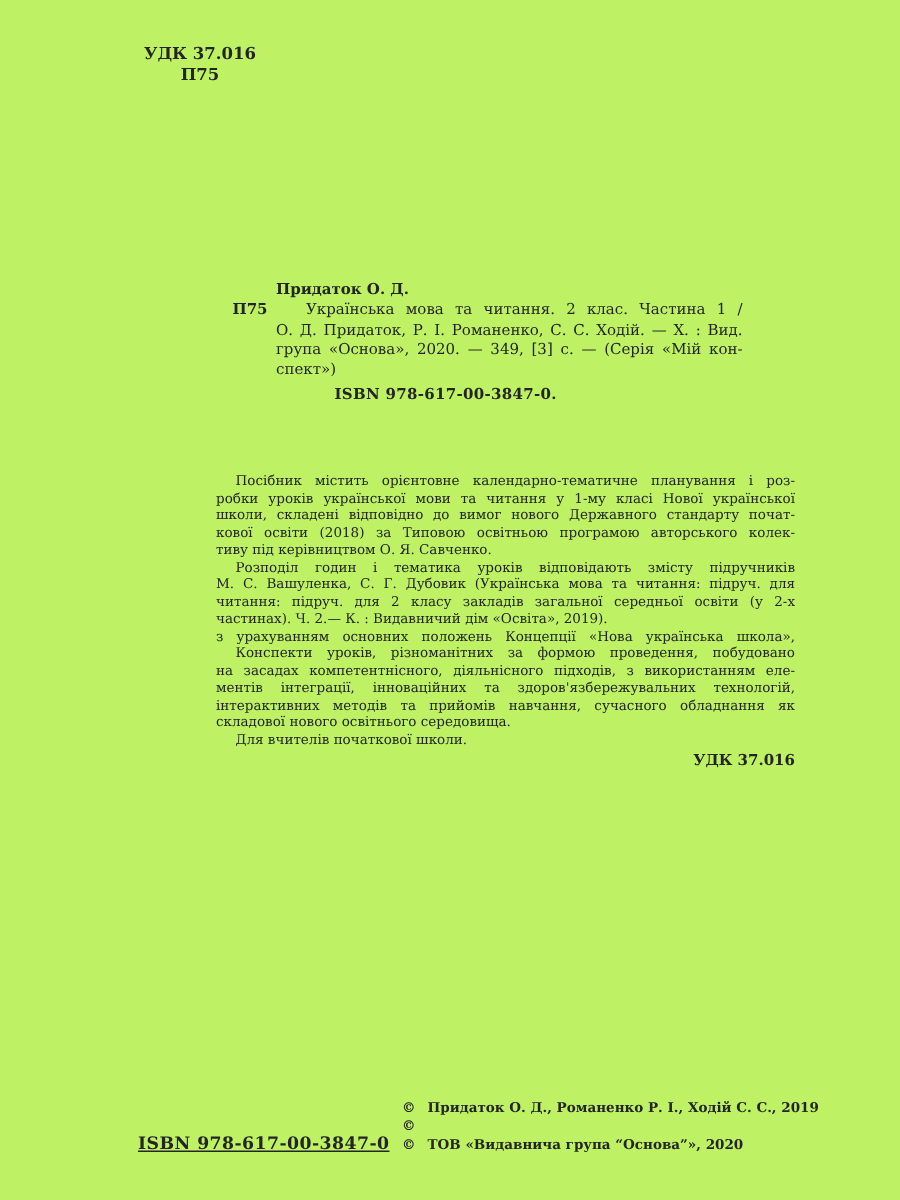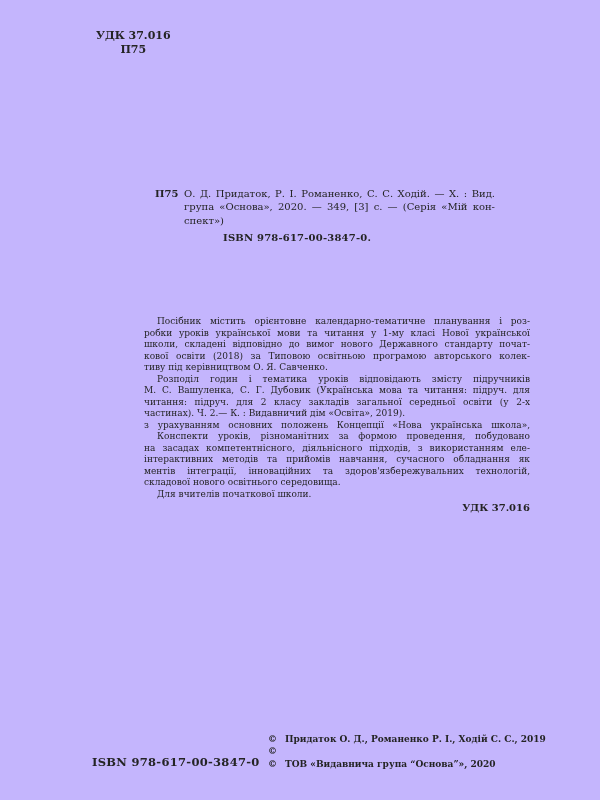--- a/index.html
+++ b/index.html
@@ -1,17 +1,17 @@
 <!DOCTYPE html>
 <html lang="uk"><head>
 <meta charset="utf-8">
 <style>
   html,body { margin:0; padding:0; background:#ffffff; }
   .page {
-    position:relative; width:600px; height:800px; background:#c4b5fd;
+    position:relative; width:600px; height:800px; background:#bef264;
     font-family:"DejaVu Serif","Liberation Serif",serif;
     color:#242424; overflow:hidden;
   }
   
   .udk-top {
     position:absolute; left:96px; top:29px;
     font-weight:bold; font-size:11px; line-height:14px; text-align:center;
   }
   
   .bib { position:absolute; left:153px; top:187px; width:342px; font-size:10px; line-height:13.3px; }
@@ -23,40 +23,42 @@
   .jline.last { text-align-last:left; }
   .bib-lines .jline.first { text-indent:20px; }
   .bib-isbn { margin-left:70px; margin-top:4px; font-weight:bold; letter-spacing:0.2px; }
   
   .annotation { position:absolute; left:144px; top:272px; width:386px; font-size:9px; line-height:11.5px;margin-top:44px; }
   .para .jline.first { text-indent:13px; }
   .udk-bottom { margin-top:2px; text-align:right; font-weight:bold; font-size:10px; line-height:12px; }
   
   .footer-isbn {
     position:absolute; left:92px; top:755px;
-    font-weight:bold; font-size:11.5px; letter-spacing:0.3px;
+    font-weight:bold; font-size:11.5px; letter-spacing:0.3px;text-decoration:underline;
   }
   .copyrights { position:absolute; left:268px; top:733px; font-size:9px; line-height:12.3px; font-weight:bold; }
   .copy-row { display:flex; }
   .copy-sym { width:17px; flex:none; }
 </style>
 </head>
 <body>
 
 <div class="page">
 
   <div class="udk-top">
     <div>УДК 37.016</div>
     <div>П75</div>
   </div>
 
   <div class="bib">
+    <div class="bib-author">Придаток О. Д.</div>
     <div class="bib-body">
       <span class="bib-code">П75</span>
       <div class="bib-lines">
+          <div class="jline first">Українська мова та читання. 2 клас. Частина 1 /</div>
           <div class="jline">О. Д. Придаток, Р. І. Романенко, С. С. Ходій. — Х. : Вид.</div>
           <div class="jline">група «Основа», 2020. — 349, [3] с. — (Серія «Мій кон-</div>
           <div class="jline last">спект»)</div>
         </div>
     </div>
     <div class="bib-isbn">ISBN 978-617-00-3847-0.</div>
   </div>
 
   <div class="annotation">
     <div>
@@ -70,22 +72,22 @@
         <div class="para">
           <div class="jline first">Розподіл годин і тематика уроків відповідають змісту підручників</div>
           <div class="jline">М. С. Вашуленка, С. Г. Дубовик (Українська мова та читання: підруч. для</div>
           <div class="jline">читання: підруч. для 2 класу закладів загальної середньої освіти (у 2-х</div>
           <div class="jline last">частинах). Ч. 2.— К. : Видавничий дім «Освіта», 2019).</div>
         </div>
         <div class="para">
           <div class="jline">з урахуванням основних положень Концепції «Нова українська школа»,</div>
           <div class="jline first">Конспекти уроків, різноманітних за формою проведення, побудовано</div>
           <div class="jline">на засадах компетентнісного, діяльнісного підходів, з використанням еле-</div>
+          <div class="jline">ментів інтеграції, інноваційних та здоров'язбережувальних технологій,</div>
           <div class="jline">інтерактивних методів та прийомів навчання, сучасного обладнання як</div>
-          <div class="jline">ментів інтеграції, інноваційних та здоров'язбережувальних технологій,</div>
           <div class="jline last">складової нового освітнього середовища.</div>
         </div>
         <div class="para">
           <div class="jline first last">Для вчителів початкової школи.</div>
         </div>
       </div>
     <div class="udk-bottom">УДК 37.016</div>
   </div>
 
   <div class="footer-isbn">ISBN 978-617-00-3847-0</div>

